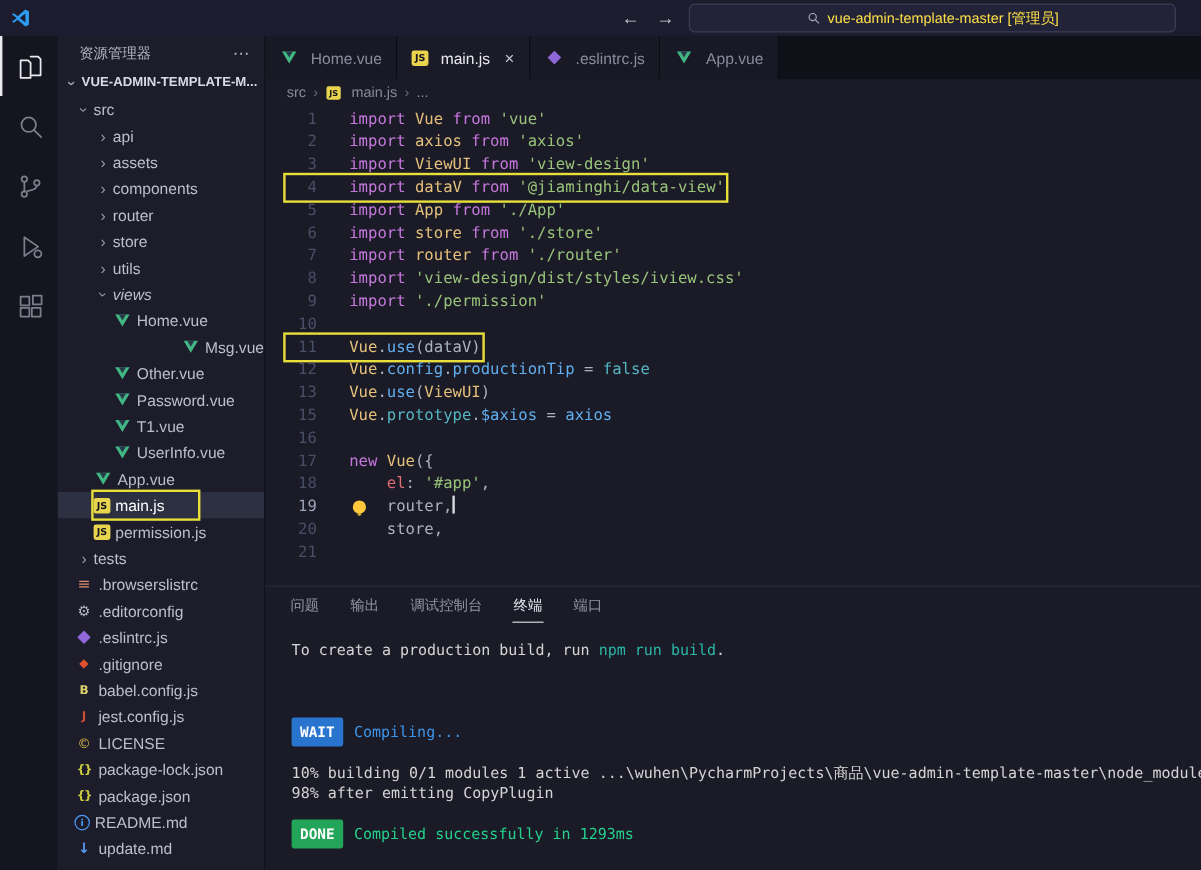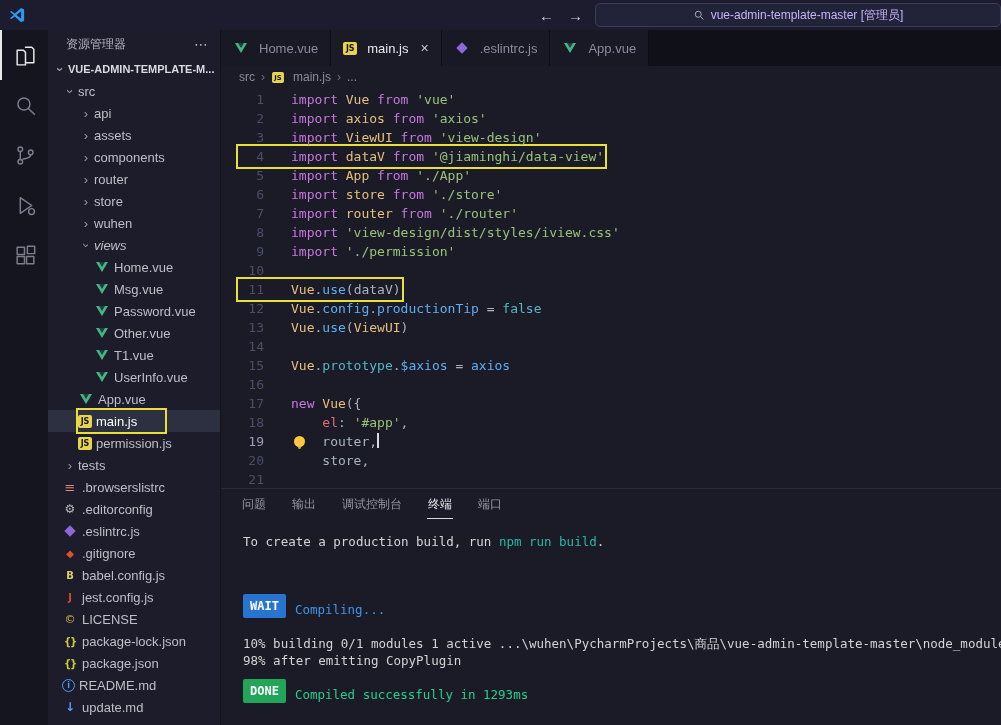--- a/index.html
+++ b/index.html
@@ -7,22 +7,22 @@
   .app{width:1001px;height:725px;display:flex;flex-direction:column;}
 
   
   .titlebar{height:30px;background:#1c1c2e;display:flex;align-items:center;font-size:13px;color:#ccccd6;flex:none;}
   .logo{width:34px;display:flex;justify-content:center;align-items:center;flex:none;}
   .menus{display:flex;align-items:center;}
   .menu-item{padding:0 8px;cursor:pointer;white-space:nowrap;}
   .tb-spacer{flex:1;}
   .nav-arrows{display:flex;gap:14px;margin-right:12px;color:#cfcfd8;font-size:15px;}
   .nav-arrow{cursor:pointer;}
-  .searchbox{width:404px;height:22px;margin-right:0;background:#222238;border:1px solid #3c3c55;border-radius:5px;
-    display:flex;align-items:center;justify-content:center;gap:6px;font-size:12px;color:#c4b5fd;cursor:pointer;flex:none;}
+  .searchbox{width:404px;height:22px;margin-right:21px;background:#222238;border:1px solid #3c3c55;border-radius:5px;
+    display:flex;align-items:center;justify-content:center;gap:6px;font-size:12px;color:#fde047;cursor:pointer;flex:none;}
 
   
   .workbench{flex:1;display:flex;min-height:0;}
 
   
   .activitybar{width:48px;background:#15151f;display:flex;flex-direction:column;flex:none;}
   .act-item{height:50px;display:flex;align-items:center;justify-content:center;color:#7d7d8c;cursor:pointer;border-left:2px solid transparent;}
   .act-item.active{color:#e9e9ee;border-left-color:#e9e9ee;}
   .act-item svg{width:25px;height:25px;fill:none;stroke:currentColor;stroke-width:1.4;stroke-linecap:round;stroke-linejoin:round;}
 
@@ -79,21 +79,21 @@
   .tok-ky{color:#e06c75}.tok-pl{color:#abb2bf}.tok-cn{color:#56b6c2}
   .bulb{position:absolute;left:3px;top:4px;width:11px;height:11px;border-radius:50%;background:#ffc83d;box-shadow:0 6px 0 -4px #caa434;}
   .caret{display:inline-block;width:2px;height:15px;background:#d8d8e0;vertical-align:-2px;}
 
   
   .panel{height:236px;flex:none;display:flex;flex-direction:column;border-top:1px solid #2a2a3a;background:#1b1b28;}
   .panel-tabs{height:32px;display:flex;align-items:center;padding-left:20px;gap:24px;font-size:12px;color:#9494a2;flex:none;}
   .panel-tab{cursor:pointer;padding:5px 1px;border-bottom:1px solid transparent;white-space:nowrap;}
   .panel-tab.active{color:#e6e6ec;border-bottom-color:#d7d7dd;}
   .terminal{flex:1;overflow:hidden;padding:12px 0 0 22px;font-family:"DejaVu Sans Mono","Liberation Mono",monospace;font-size:12.5px;}
-  .tline{height:17px;line-height:17px;white-space:pre;display:flex;align-items:flex-end;}
+  .tline{height:17px;line-height:17px;white-space:pre;display:flex;align-items:center;}
   .badge{display:inline-block;padding:4px 7px;border-radius:2px;color:#fff;font-weight:bold;margin-right:9px;font-size:12px;line-height:16px;}
   .t-fg{color:#d4d4d4}.t-teal{color:#2ab6a5}.t-blue{color:#3d95e8}.t-green{color:#23d18b}
 </style>
 </head>
 <body>
 
 <div class="app">
 
   <div class="titlebar">
     <span class="logo">
@@ -197,51 +197,51 @@
           </div>
           <div class="tree-row" style="padding-left: 30px;">
             <span class="tree-inner">
               <span class="chev">›</span>
               <span class="tlabel">store</span>
             </span>
           </div>
           <div class="tree-row" style="padding-left: 30px;">
             <span class="tree-inner">
               <span class="chev">›</span>
-              <span class="tlabel">wuhen</span>
+              <span class="tlabel">utils</span>
             </span>
           </div>
           <div class="tree-row" style="padding-left: 30px; font-style: italic;">
             <span class="tree-inner">
               <span class="chev open">›</span>
               <span class="tlabel">views</span>
             </span>
           </div>
           <div class="tree-row" style="padding-left: 46px;">
             <span class="tree-inner">
               <span class="ficon f-vue"></span>
               <span class="tlabel">Home.vue</span>
             </span>
           </div>
+          <div class="tree-row" style="padding-left: 46px; justify-content: flex-end;">
+            <span class="tree-inner">
+              <span class="ficon f-vue"></span>
+              <span class="tlabel">Msg.vue</span>
+            </span>
+          </div>
           <div class="tree-row" style="padding-left: 46px;">
             <span class="tree-inner">
               <span class="ficon f-vue"></span>
-              <span class="tlabel">Msg.vue</span>
+              <span class="tlabel">Other.vue</span>
             </span>
           </div>
           <div class="tree-row" style="padding-left: 46px;">
             <span class="tree-inner">
               <span class="ficon f-vue"></span>
               <span class="tlabel">Password.vue</span>
-            </span>
-          </div>
-          <div class="tree-row" style="padding-left: 46px;">
-            <span class="tree-inner">
-              <span class="ficon f-vue"></span>
-              <span class="tlabel">Other.vue</span>
             </span>
           </div>
           <div class="tree-row" style="padding-left: 46px;">
             <span class="tree-inner">
               <span class="ficon f-vue"></span>
               <span class="tlabel">T1.vue</span>
             </span>
           </div>
           <div class="tree-row" style="padding-left: 46px;">
             <span class="tree-inner">
@@ -383,21 +383,20 @@
           <div class="cline"><span class="cinner annot"><span class="ln">4</span><span class="ctext"><span class="tok-kw">import</span><span class="tok-pl"> </span><span class="tok-id">dataV</span><span class="tok-pl"> </span><span class="tok-kw">from</span><span class="tok-pl"> </span><span class="tok-st">'@jiaminghi/data-view'</span></span></span></div>
           <div class="cline"><span class="cinner"><span class="ln">5</span><span class="ctext"><span class="tok-kw">import</span><span class="tok-pl"> </span><span class="tok-id">App</span><span class="tok-pl"> </span><span class="tok-kw">from</span><span class="tok-pl"> </span><span class="tok-st">'./App'</span></span></span></div>
           <div class="cline"><span class="cinner"><span class="ln">6</span><span class="ctext"><span class="tok-kw">import</span><span class="tok-pl"> </span><span class="tok-id">store</span><span class="tok-pl"> </span><span class="tok-kw">from</span><span class="tok-pl"> </span><span class="tok-st">'./store'</span></span></span></div>
           <div class="cline"><span class="cinner"><span class="ln">7</span><span class="ctext"><span class="tok-kw">import</span><span class="tok-pl"> </span><span class="tok-id">router</span><span class="tok-pl"> </span><span class="tok-kw">from</span><span class="tok-pl"> </span><span class="tok-st">'./router'</span></span></span></div>
           <div class="cline"><span class="cinner"><span class="ln">8</span><span class="ctext"><span class="tok-kw">import</span><span class="tok-pl"> </span><span class="tok-st">'view-design/dist/styles/iview.css'</span></span></span></div>
           <div class="cline"><span class="cinner"><span class="ln">9</span><span class="ctext"><span class="tok-kw">import</span><span class="tok-pl"> </span><span class="tok-st">'./permission'</span></span></span></div>
           <div class="cline"><span class="cinner"><span class="ln">10</span><span class="ctext"></span></span></div>
           <div class="cline"><span class="cinner annot"><span class="ln">11</span><span class="ctext"><span class="tok-id">Vue</span><span class="tok-pl">.</span><span class="tok-pr">use</span><span class="tok-pl">(</span><span class="tok-pl">dataV</span><span class="tok-pl">)</span></span></span></div>
           <div class="cline"><span class="cinner"><span class="ln">12</span><span class="ctext"><span class="tok-id">Vue</span><span class="tok-pl">.</span><span class="tok-pr">config</span><span class="tok-pl">.</span><span class="tok-pr">productionTip</span><span class="tok-pl"> = </span><span class="tok-cn">false</span></span></span></div>
           <div class="cline"><span class="cinner"><span class="ln">13</span><span class="ctext"><span class="tok-id">Vue</span><span class="tok-pl">.</span><span class="tok-pr">use</span><span class="tok-pl">(</span><span class="tok-id">ViewUI</span><span class="tok-pl">)</span></span></span></div>
-          <div class="cline"><span class="cinner"><span class="ln">14</span><span class="ctext"></span></span></div>
           <div class="cline"><span class="cinner"><span class="ln">15</span><span class="ctext"><span class="tok-id">Vue</span><span class="tok-pl">.</span><span class="tok-cn">prototype</span><span class="tok-pl">.</span><span class="tok-pr">$axios</span><span class="tok-pl"> = </span><span class="tok-pr">axios</span></span></span></div>
           <div class="cline"><span class="cinner"><span class="ln">16</span><span class="ctext"></span></span></div>
           <div class="cline"><span class="cinner"><span class="ln">17</span><span class="ctext"><span class="tok-kw">new</span><span class="tok-pl"> </span><span class="tok-id">Vue</span><span class="tok-pl">({</span></span></span></div>
           <div class="cline"><span class="cinner"><span class="ln">18</span><span class="ctext"><span class="tok-pl">    </span><span class="tok-ky">el</span><span class="tok-pl">: </span><span class="tok-st">'#app'</span><span class="tok-pl">,</span></span></span></div>
           <div class="cline"><span class="cinner"><span class="ln cur">19</span><span class="ctext"><span class="bulb"></span><span class="tok-pl">    router,</span><span class="caret"></span></span></span></div>
           <div class="cline"><span class="cinner"><span class="ln">20</span><span class="ctext"><span class="tok-pl">    store,</span></span></span></div>
           <div class="cline"><span class="cinner"><span class="ln">21</span></span></div>
         </div>
 
       <div class="panel">

